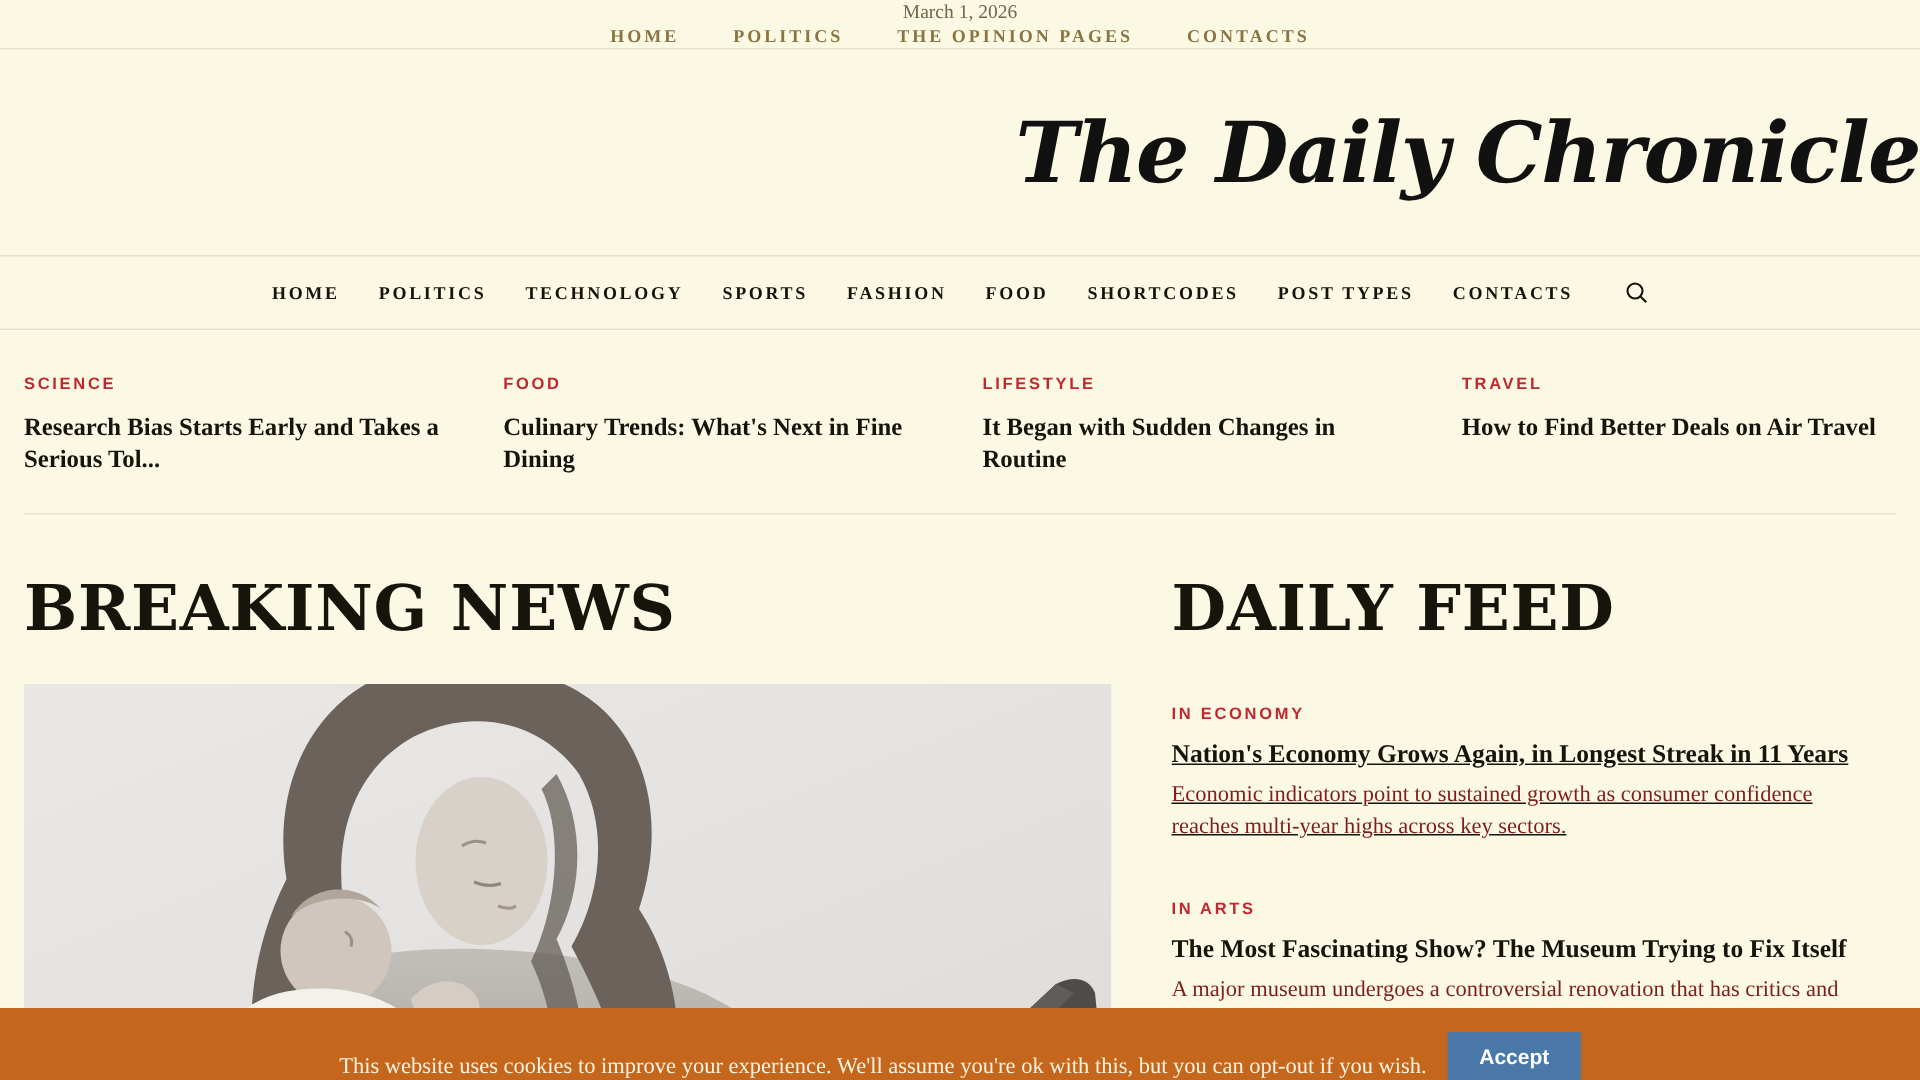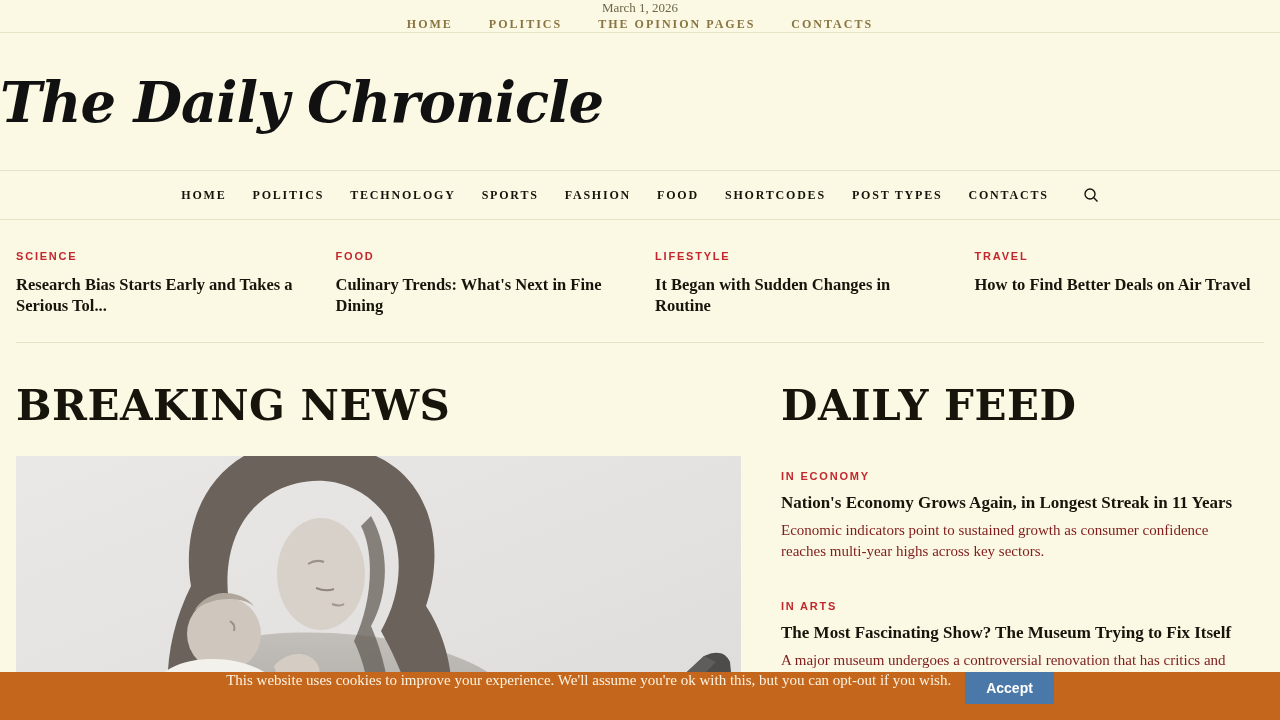--- a/index.html
+++ b/index.html
@@ -25,21 +25,21 @@
   .date { font-size: 13px; color: #6E6749; }
   .topnav { display: flex; gap: 36px; }
   .topnav a {
     font-size: 12px; font-weight: bold; letter-spacing: 2px;
     color: #8A7442;
   }
 
   
   .masthead {
     height: 137px;
-    display: flex; align-items: center; justify-content: flex-start;
+    display: flex; align-items: center; justify-content: flex-end;
   }
   .logo {
     font-family: "DejaVu Serif", serif;
     font-weight: bold; font-style: italic;
     font-size: 56px; letter-spacing: -1px;
     color: #111111; margin: 0;
   }
 
   
   .mainnav {
@@ -87,37 +87,37 @@
     font-size: 42px; font-weight: bold; letter-spacing: 0.5px;
     margin: 38px 0 0; color: #17140C;
   }
   .photo {
     margin: 26px 0 0; width: 725px; height: 286px;
     display: block; cursor: pointer;
   }
   .photo svg { display: block; width: 100%; height: 100%; }
 
   .feed-item { margin-top: 34px; }
-  .feed-item:first-of-type { margin-top: 36px; }
+  .feed-item:first-of-type { margin-top: 36px; text-decoration: underline; }
   .feed-item h3 {
     margin: 9px 0 7px;
     font-size: 17px; font-weight: bold; color: #17140C;
     white-space: nowrap; overflow: hidden;
   }
   .excerpt {
     margin: 0; max-width: 472px;
     font-size: 15px; line-height: 1.4; color: #7f1d1d;
   }
 
   
   .cookiebar {
     position: fixed; left: 0; bottom: 0;
     width: 1280px; height: 48px;
     background: #C4661B;
-    display: flex; align-items: flex-start; justify-content: center;
+    display: flex; align-items: flex-end; justify-content: center;
     gap: 14px; z-index: 20;
   }
   .cookie-msg { color: #FBF3E2; font-size: 15px; }
   .accept-btn {
     background: #4A78A8; color: #FFFFFF;
     border: none; border-radius: 1px;
     padding: 8px 21px;
     font-family: "Liberation Sans", sans-serif;
     font-size: 14px; font-weight: bold;
     cursor: pointer;

